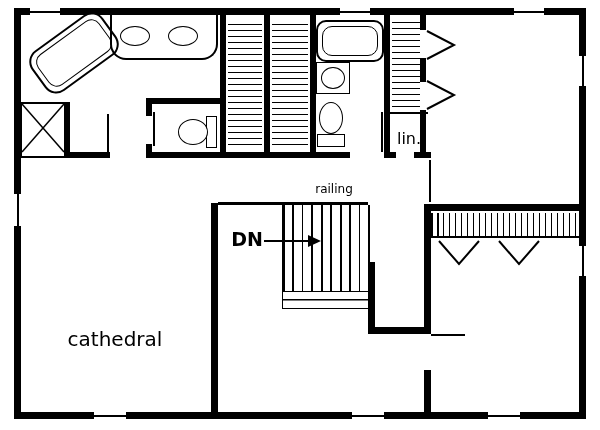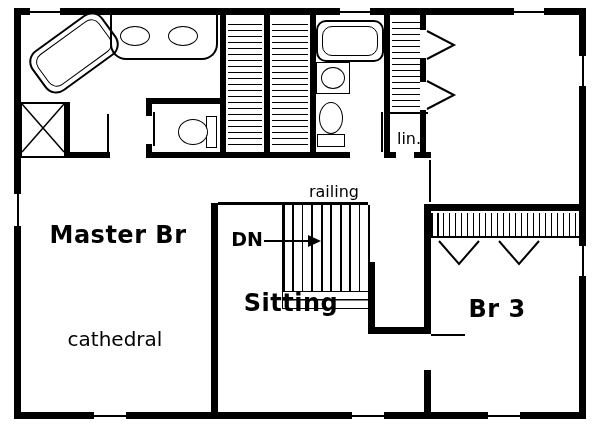--- a/index.html
+++ b/index.html
@@ -19,21 +19,21 @@
   .tub-inner{position:absolute;inset:4px;border:1.5px solid #000;border-radius:10px;}
   .stairs{position:absolute;left:282px;top:205px;width:86px;height:86px;
           border-left:1.5px solid #000;border-right:1.5px solid #000;border-bottom:1.5px solid #000;
           background:repeating-linear-gradient(to right,#000 0 1.5px,transparent 1.5px 9.5px);}
   .landing{position:absolute;left:282px;top:291px;width:86px;height:17px;
            border-left:1.5px solid #000;border-right:1.5px solid #000;border-bottom:1.5px solid #000;
            background:linear-gradient(#000,#000) center/100% 1.5px no-repeat;}
   .lbl{position:absolute;text-align:center;white-space:nowrap;line-height:1.1;}
   .room-name{font-size:24px;font-weight:600;letter-spacing:.5px;}
   .room-dims{font-size:20px;font-weight:400;}
-  .small-lbl{font-size:16px;}
+  .small-lbl{font-size:12px;}
   .tiny-lbl{font-size:16px;}
   .dn-lbl{font-size:19px;font-weight:600;}
   svg{position:absolute;overflow:visible;}
 </style>
 </head>
 <body>
 
 <div class="plan">
 
   <div class="w" style="left:14px;top:8px;width:572px;height:7px"></div>
@@ -126,25 +126,22 @@
   <div class="w" style="left:424px;top:204px;width:155px;height:7px"></div>
   <div class="hatch-v" style="left:431px;top:213px;width:148px;height:23px"></div>
   <div class="tl" style="left:431px;top:236px;width:148px;height:1.5px"></div>
   <svg style="left:438px;top:240px" width="42" height="26">
     <polyline points="1,1 21,24 41,1" fill="none" stroke="#000" stroke-width="2"></polyline>
     </svg>
   <svg style="left:498px;top:240px" width="42" height="26">
     <polyline points="1,1 21,24 41,1" fill="none" stroke="#000" stroke-width="2"></polyline>
     </svg>
 
-  <div class="lbl room-name" style="left:36px;top:222px;width:164px">Master Br</div>
   <div class="lbl room-dims" style="left:40px;top:328px;width:150px">cathedral</div>
 
-  <div class="lbl room-name" style="left:232px;top:290px;width:118px">Sitting</div>
 
 
-  <div class="lbl room-name" style="left:452px;top:296px;width:90px">Br 3</div>
 
   <div class="lbl small-lbl" style="left:290px;top:183px;width:88px">railing</div>
   <div class="lbl dn-lbl" style="left:230px;top:229px;width:34px">DN</div>
   <div class="lbl tiny-lbl" style="left:392px;top:130px;width:34px">lin.</div>
 
 </div>
 
 </body></html>

